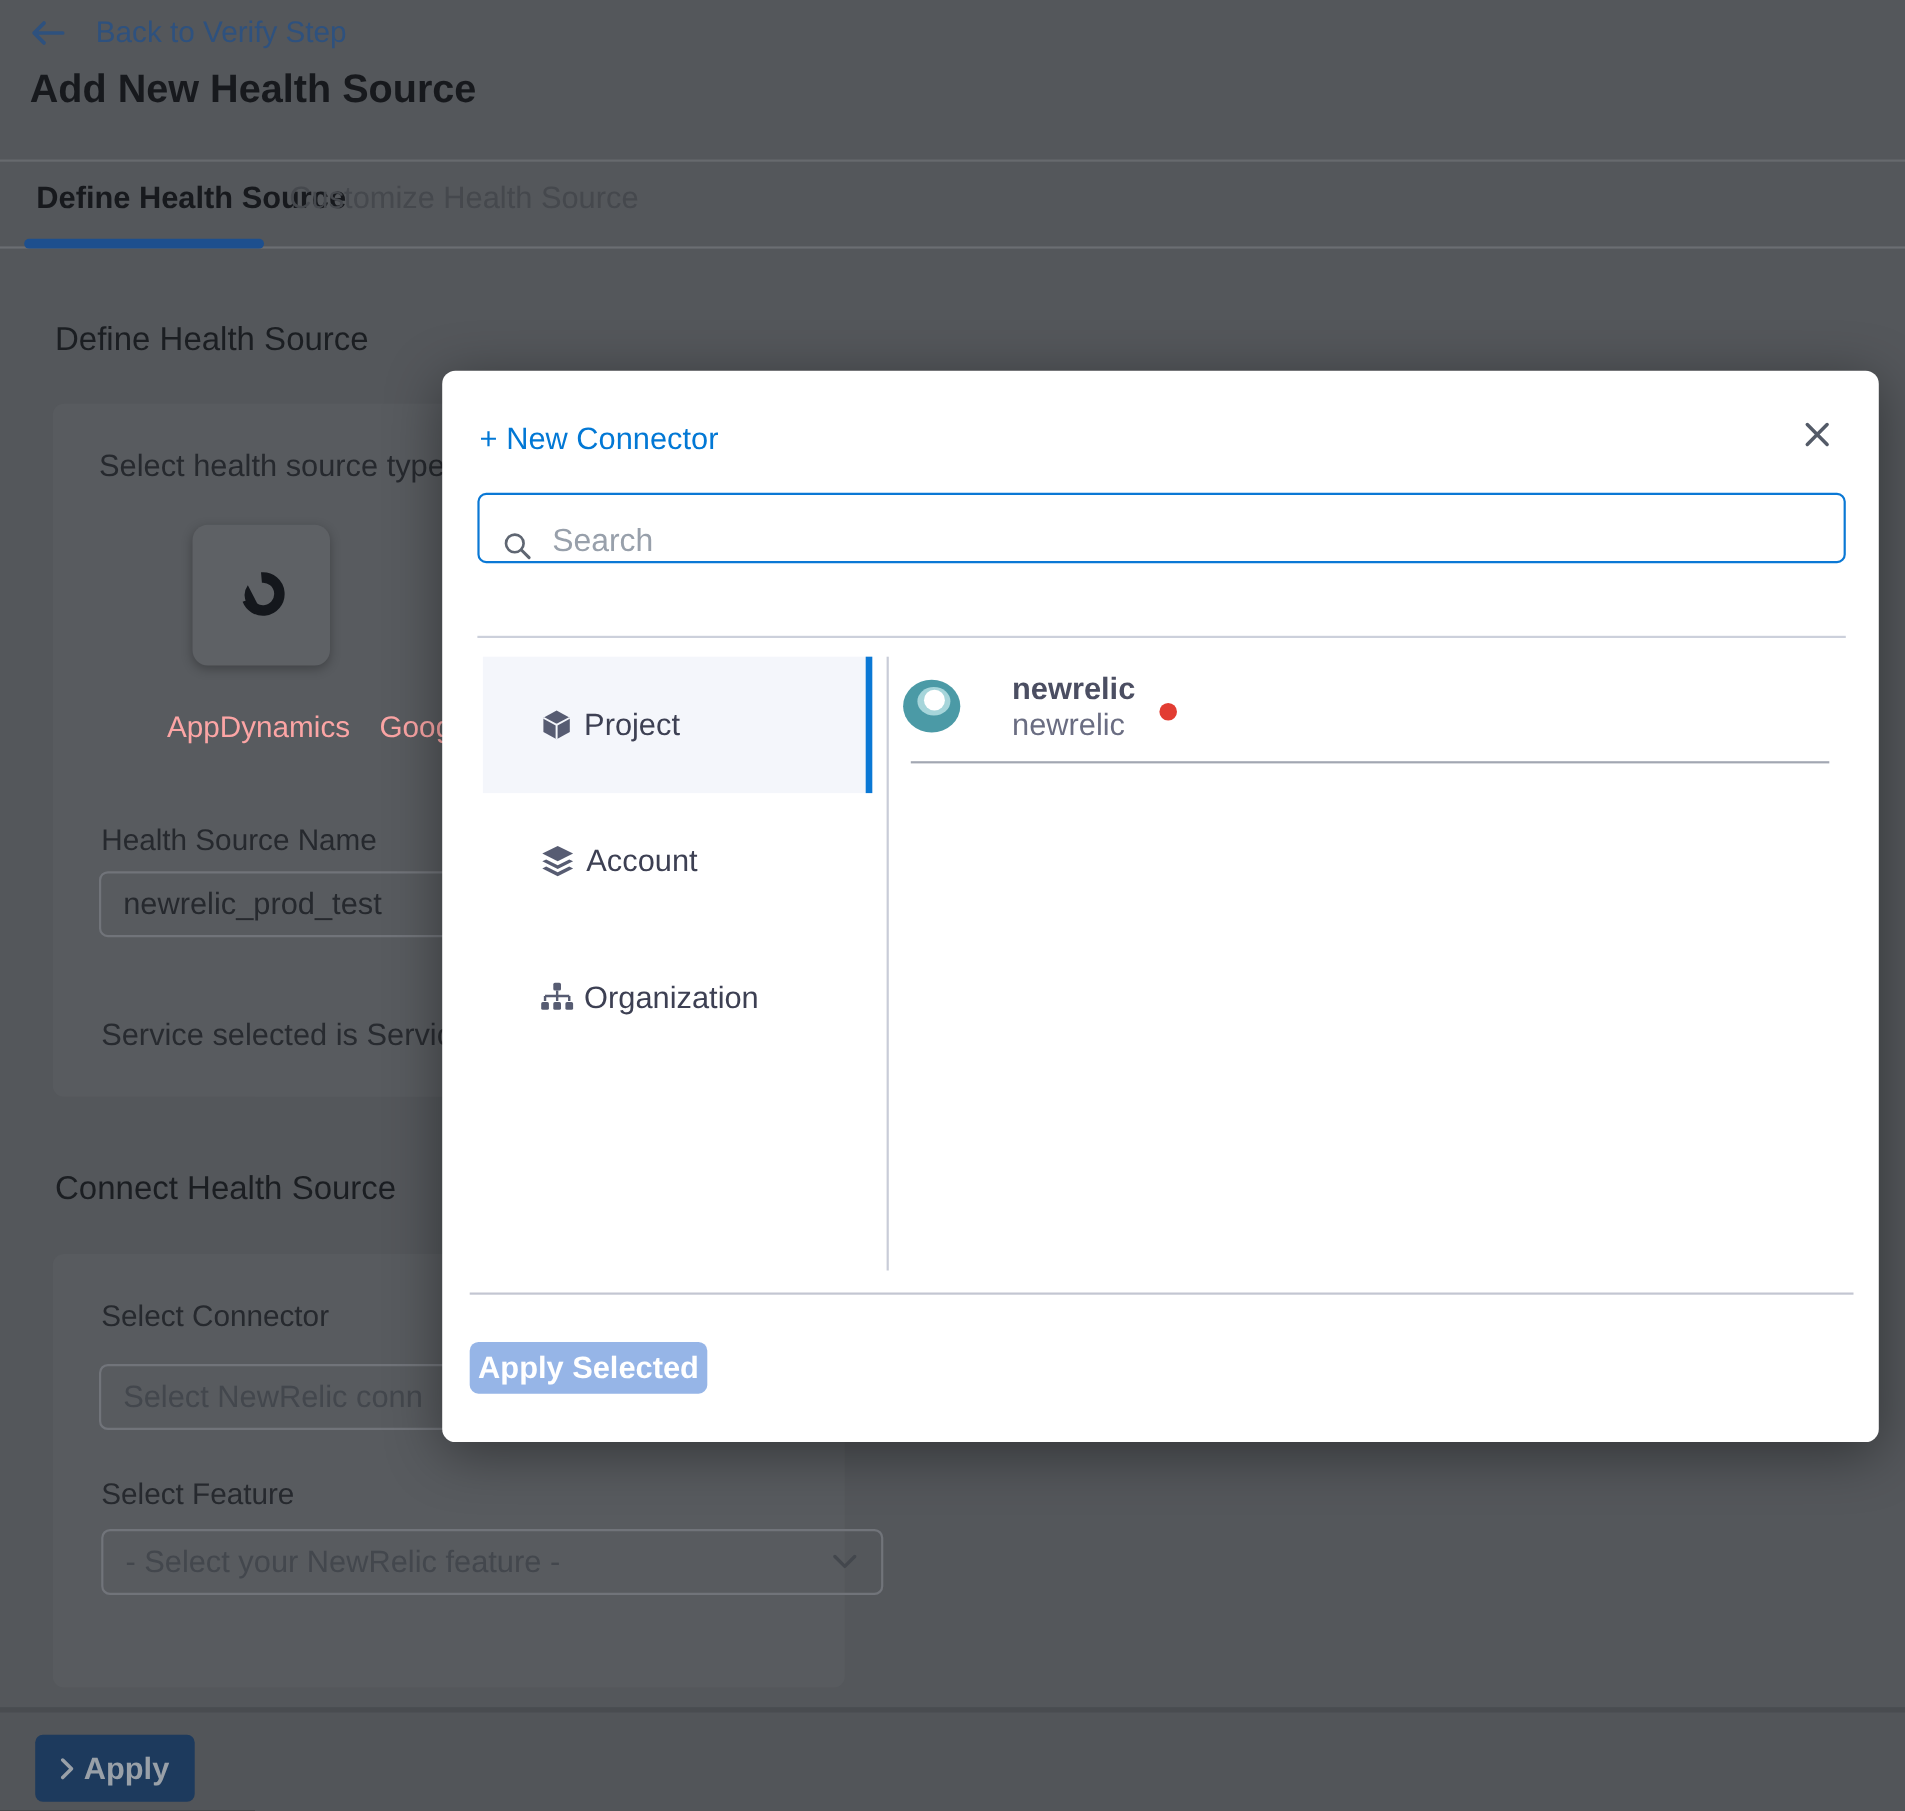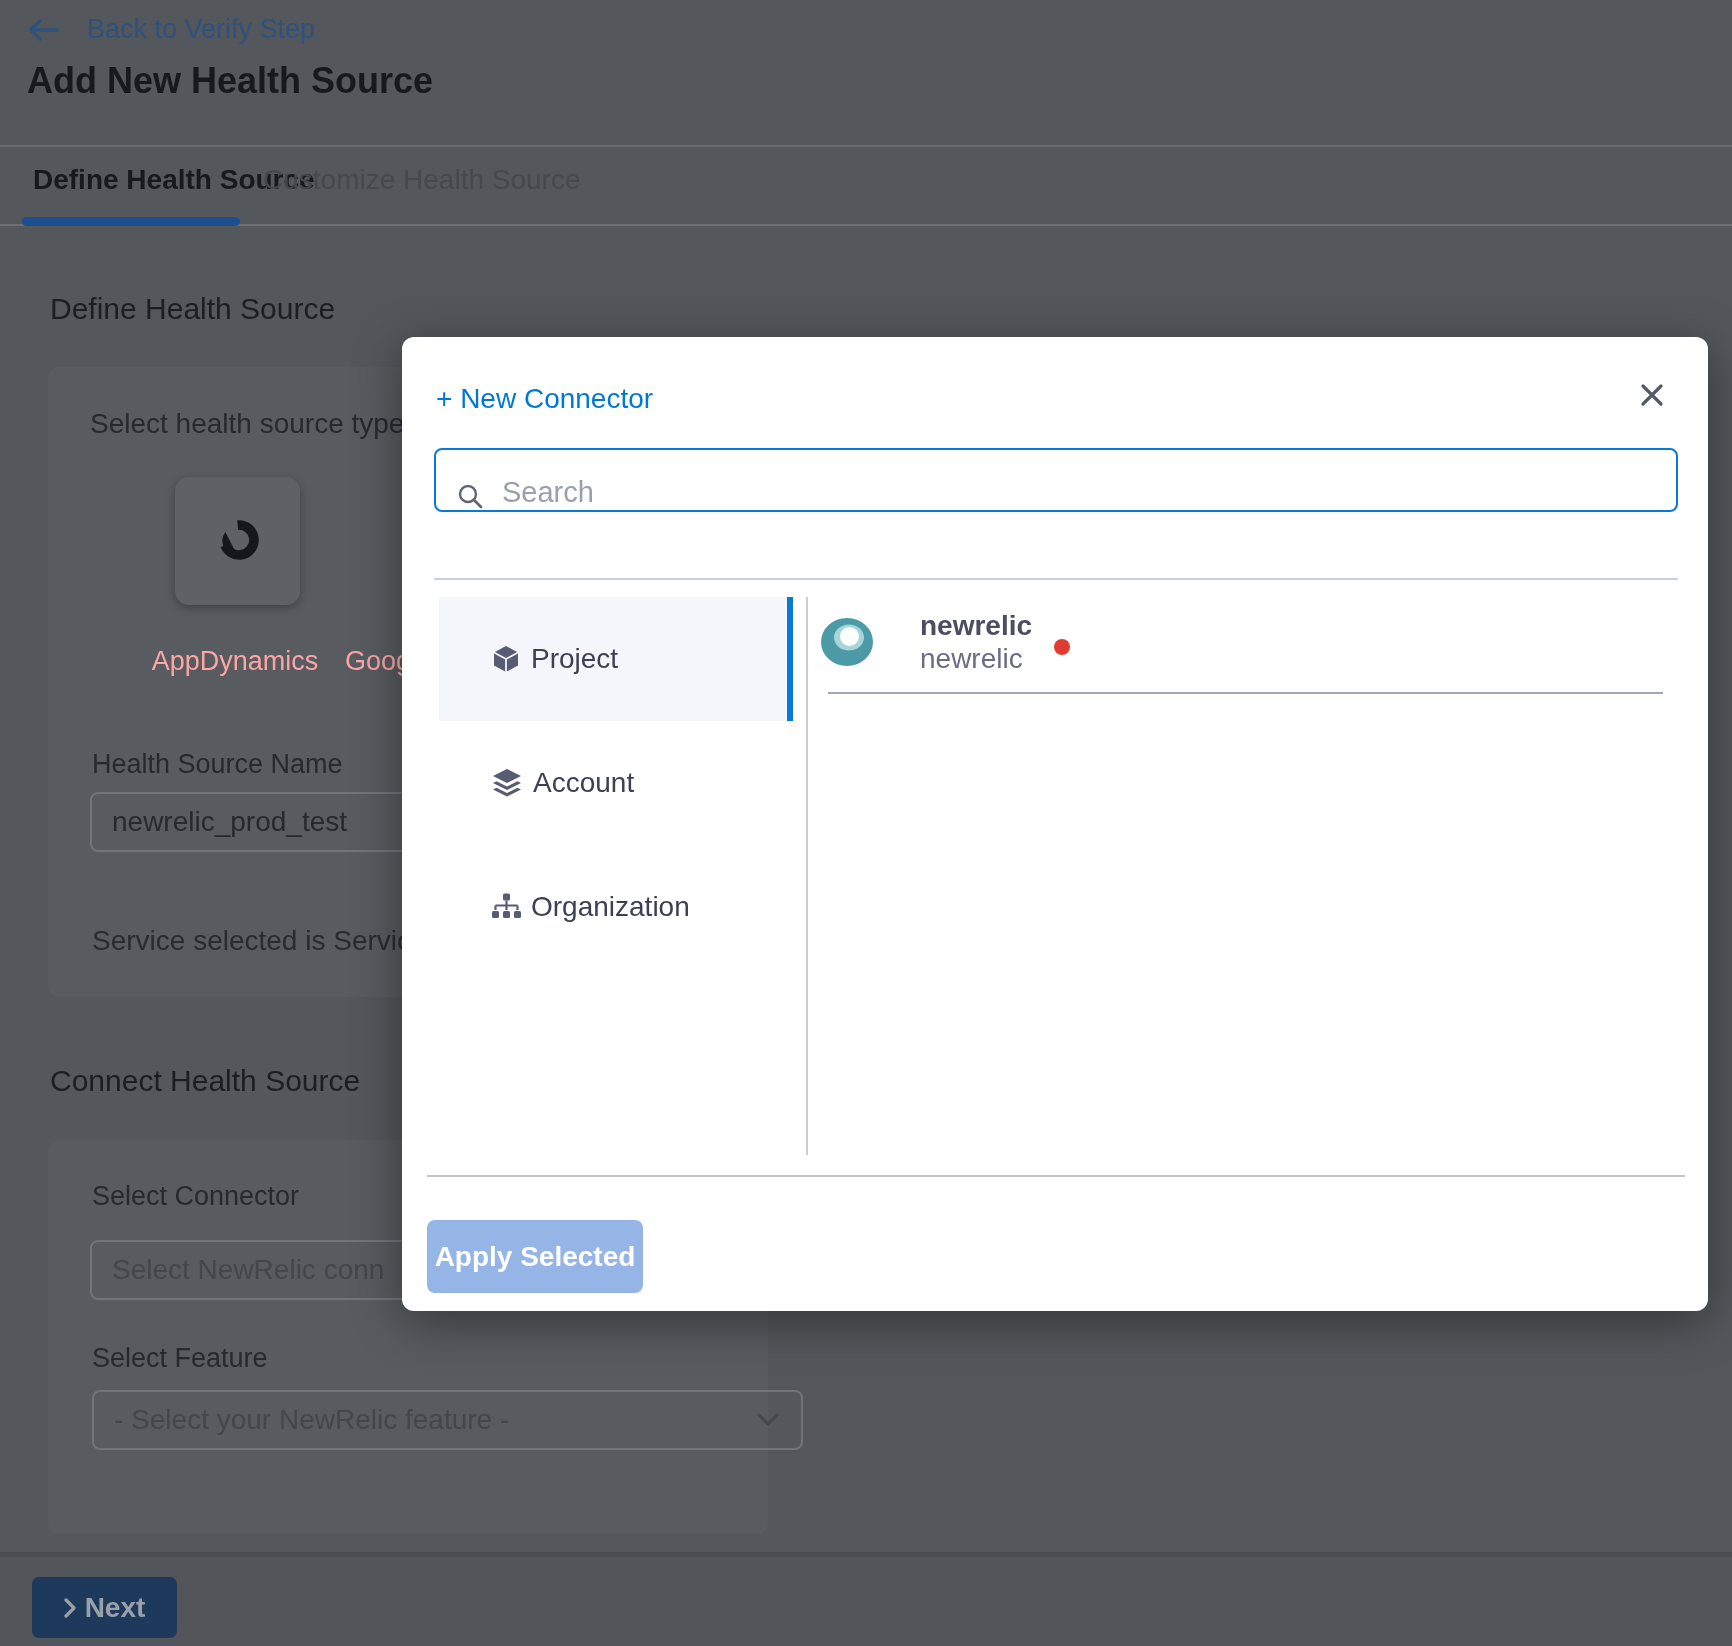--- a/index.html
+++ b/index.html
@@ -59,21 +59,21 @@
   .nav-item .label{font-size:28px;color:#3d4053;}
   .nav-item.selected{background:#f4f6fb;}
   .nav-item.selected::after{content:"";position:absolute;right:0;top:0;width:6px;height:100%;background:#0a78d5;}
   .conn-row{position:absolute;left:24px;top:264px;width:1260px;height:94px;cursor:pointer;}
   .conn-logo{position:absolute;left:417px;top:279px;}
   .conn-title{position:absolute;left:518px;top:273px;font-size:28px;font-weight:bold;color:#4b4e62;}
   .conn-sub{position:absolute;left:518px;top:306px;font-size:28px;color:#6a6d82;}
   .status-dot{position:absolute;left:652px;top:302px;width:16px;height:16px;border-radius:50%;background:#e23c32;}
   .row-divider{position:absolute;left:426px;top:355px;width:835px;height:2px;background:#a2a7b2;}
   .m-divider2{position:absolute;left:25px;top:838px;width:1258px;height:2px;background:#c3c6d2;}
-  .apply-btn{position:absolute;left:25px;top:883px;width:216px;height:73px;border-radius:8px;border:none;
+  .apply-btn{position:absolute;left:25px;top:883px;width:216px;height:47px;border-radius:8px;border:none;
     background:#96b5e7;color:#ffffff;font-family:"Liberation Sans",sans-serif;
     font-size:28px;font-weight:bold;cursor:pointer;}
 </style>
 </head>
 <body>
 
 <div id="screen">
 
   <div class="abs back-link">
     <span style="display:flex;">
@@ -130,21 +130,21 @@
   </div>
 
   <div class="abs bottom-sep"></div>
   <div class="abs bottom-bar"></div>
   <button class="abs next-btn">
     <span style="display:flex;">
       <svg width="12" height="20" viewBox="0 0 12 20">
           <polyline points="2,2 10,10 2,18" fill="none" stroke="#99a0a8" stroke-width="3.2" stroke-linecap="round" stroke-linejoin="round"></polyline>
         </svg>
     </span>
-    <span>Next</span>
+    <span>Apply</span>
   </button>
 
   <div class="abs modal">
 
     <div class="new-connector">+ New Connector</div>
 
     <button class="close-btn">
       <span style="display:flex;">
         <svg width="26" height="26" viewBox="0 0 26 26">
             <path d="M4 4 L22 22 M22 4 L4 22" stroke="#545b68" stroke-width="3.2" stroke-linecap="round"></path>

